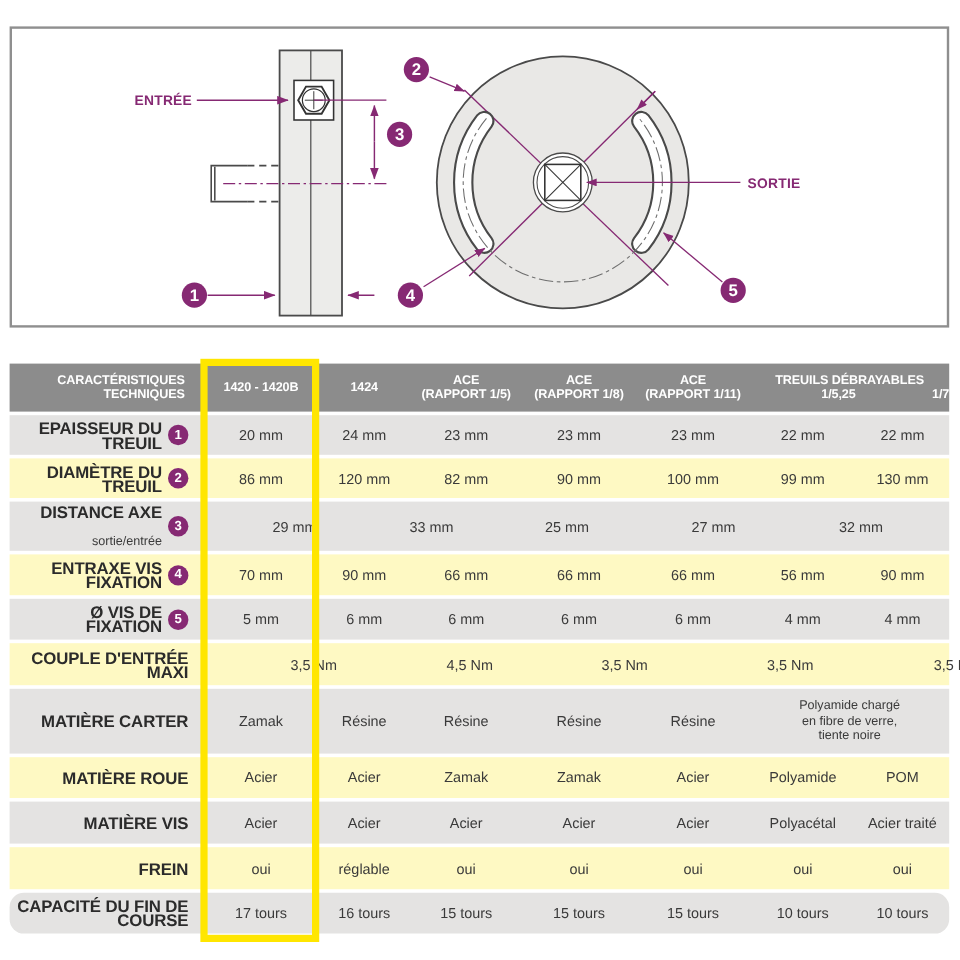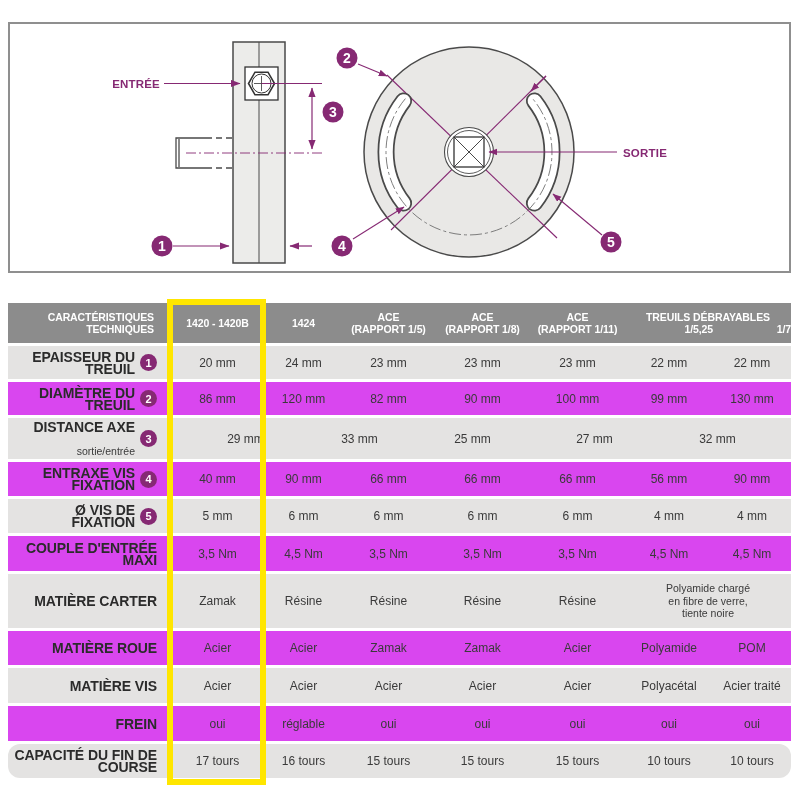--- a/index.html
+++ b/index.html
@@ -20,21 +20,21 @@
   .hcell{color:#fff;font-weight:bold;font-size:10.5px;letter-spacing:-0.1px;
          display:flex;flex-direction:column;align-items:center;justify-content:center;
          line-height:12px;text-align:center;}
   .hcell.hlabel{align-items:flex-end;padding-right:16px;box-sizing:border-box;}
   .hcell.hspan{grid-column:span 2;}
   .hsub{display:grid;grid-template-columns:88px 78px;width:166px;}
   .hsub span{text-align:right;}
 
   .t-row{margin-bottom:3px;align-items:stretch;}
   .t-row.odd{background:#e4e3e2;}
-  .t-row.even{background:#d946ef;}
+  .t-row.even{background:#fef9c3;}
   .c-label{display:flex;align-items:center;justify-content:flex-end;gap:5px;
            padding-right:13px;box-sizing:border-box;}
   .lbl-wrap{display:flex;flex-direction:column;align-items:flex-end;line-height:12px;}
   .lbl-text{font-weight:bold;font-size:14px;color:#2b2b2b;letter-spacing:-0.1px;text-align:right;}
   .lbl-sub{font-size:10.5px;color:#3a3a3a;text-align:right;margin-top:12px;}
   .badge{width:17px;height:17px;border-radius:50%;background:#862973;color:#fff;
          font-size:11px;font-weight:bold;display:flex;align-items:center;justify-content:center;
          flex:0 0 17px;}
   .c-val{display:flex;align-items:center;justify-content:center;font-size:12px;color:#3a3a3a;
          text-align:center;}
@@ -222,21 +222,21 @@
           <div class="c-val">28,5 mm</div>
           <div class="c-val">40 mm</div>
         </div>
         <div class="t-row even" style="height: 34px;">
           <div class="c-label">
             <div class="lbl-wrap">
               <span class="lbl-text">ENTRAXE VIS FIXATION</span>
             </div>
             <span class="badge">4</span>
           </div>
-          <div class="c-val">40 mm</div>
+          <div class="c-val">70 mm</div>
           <div class="c-val">90 mm</div>
           <div class="c-val">66 mm</div>
           <div class="c-val">66 mm</div>
           <div class="c-val">66 mm</div>
           <div class="c-val">56 mm</div>
           <div class="c-val">90 mm</div>
         </div>
         <div class="t-row odd" style="height: 34px;">
           <div class="c-label">
             <div class="lbl-wrap">
@@ -245,21 +245,21 @@
             <span class="badge">5</span>
           </div>
           <div class="c-val">5 mm</div>
           <div class="c-val">6 mm</div>
           <div class="c-val">6 mm</div>
           <div class="c-val">6 mm</div>
           <div class="c-val">6 mm</div>
           <div class="c-val">4 mm</div>
           <div class="c-val">4 mm</div>
         </div>
-        <div class="t-row even" style="height: 35px;">
+        <div class="t-row even" style="height: 35px; gap: 44px;">
           <div class="c-label">
             <div class="lbl-wrap">
               <span class="lbl-text">COUPLE D'ENTRÉE MAXI</span>
             </div>
           </div>
           <div class="c-val">3,5 Nm</div>
           <div class="c-val">4,5 Nm</div>
           <div class="c-val">3,5 Nm</div>
           <div class="c-val">3,5 Nm</div>
           <div class="c-val">3,5 Nm</div>

